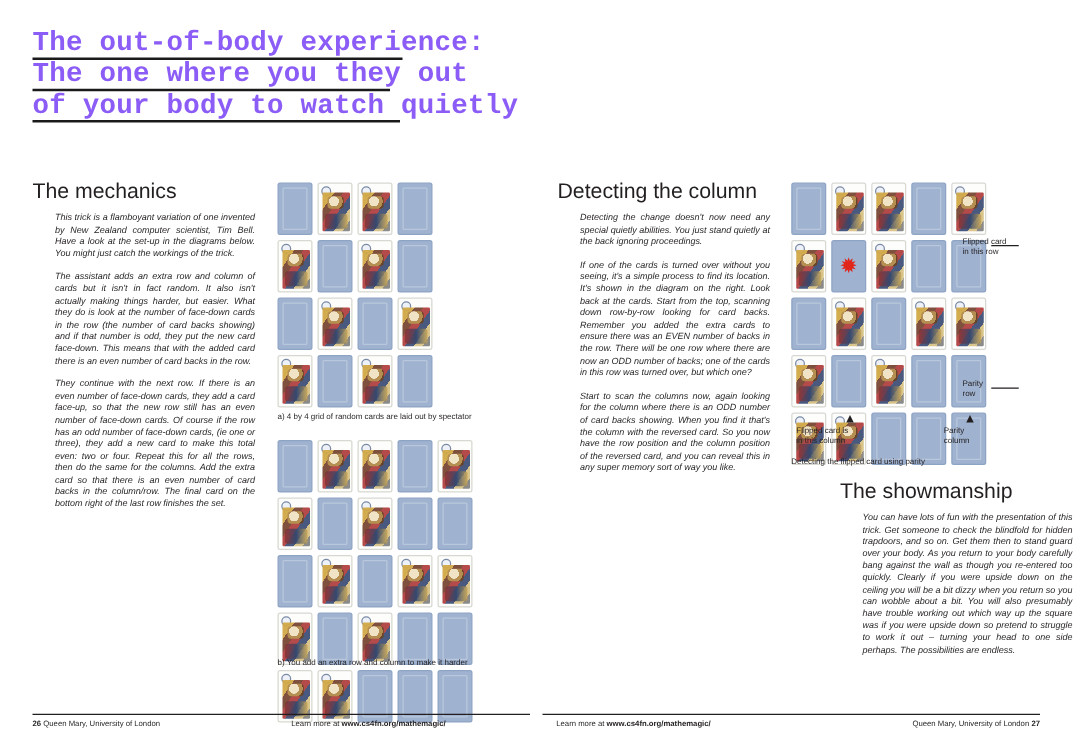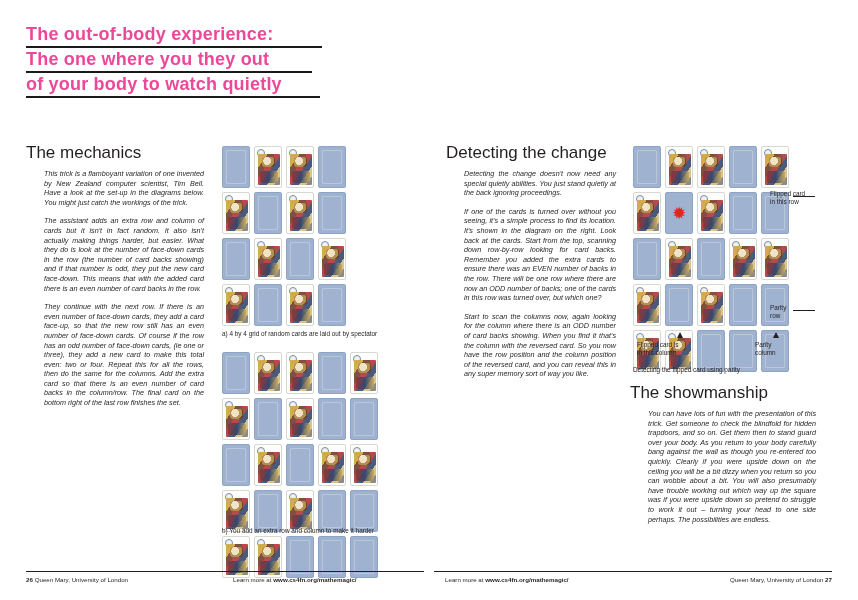--- a/index.html
+++ b/index.html
@@ -17,26 +17,26 @@
   }
 
   
   .title-block {
     position: absolute;
     left: 26px;
     top: 22px;
     width: 420px;
   }
   .title-line {
-    font-family: Liberation Sans, sans-serif;
+    font-family: Liberation Mono, monospace;
     font-weight: bold;
-    font-size: 18px;
+    font-size: 22px;
     line-height: 25px;
     letter-spacing: 0.2px;
-    color: #ec4899;
+    color: #8b5cf6;
     white-space: nowrap;
   }
   .title-rule {
     position: absolute;
     left: 26px;
     height: 2px;
     background: #1a1a1a;
   }
   .rule1 { top: 46px; width: 296px; }
   .rule2 { top: 71px; width: 286px; }
@@ -53,21 +53,21 @@
   h2.section {
     font-size: 17px;
     font-weight: normal;
     margin: 0 0 9px 0;
     line-height: 14px;
     color: #231f20;
   }
 
   #col-mechanics { left: 26px; top: 146px; width: 178px; }
   #col-detect    { left: 446px; top: 146px; width: 170px; }
-  #col-showman   { left: 630px; top: 386px; width: 186px; }
+  #col-showman   { left: 672px; top: 386px; width: 186px; }
 
   
   .grid-wrap { position: absolute; }
   .grid {
     display: grid;
     gap: 4px;
   }
   .card {
     width: 28px;
     height: 42px;
@@ -313,21 +313,21 @@
       <div class="card back"></div>
       <div class="card back"></div>
       <div class="card back"></div>
     </div>
 </div>
 <div class="caption" style="left:222px; top:527px; width:190px;">b) You add an extra row and column to make it harder</div>
 
 <div class="spine"></div>
 
 <div class="col" id="col-detect">
-  <h2 class="section">Detecting the change</h2>
+  <h2 class="section">Detecting the column</h2>
   <p>Detecting the change doesn't now need any special quietly abilities. You just stand quietly at the back ignoring proceedings.</p>
   <p>If one of the cards is turned over without you seeing, it's a simple process to find its location. It's shown in the diagram on the right. Look back at the cards. Start from the top, scanning down row-by-row looking for card backs. Remember you added the extra cards to ensure there was an EVEN number of backs in the row. There will be one row where there are now an ODD number of backs; one of the cards in this row was turned over, but which one?</p>
   <p>Start to scan the columns now, again looking for the column where there is an ODD number of card backs showing. When you find it that's the column with the reversed card. So you now have the row position and the column position of the reversed card, and you can reveal this in any super memory sort of way you like.</p>
 </div>
 
 <div class="grid-wrap" style="left:633px; top:146px;">
   <div class="grid" id="grid-c" style="grid-template-columns: repeat(5, 28px);">
       <div class="card back"></div>
       <div class="card face">
         <span class="pip"></span>

